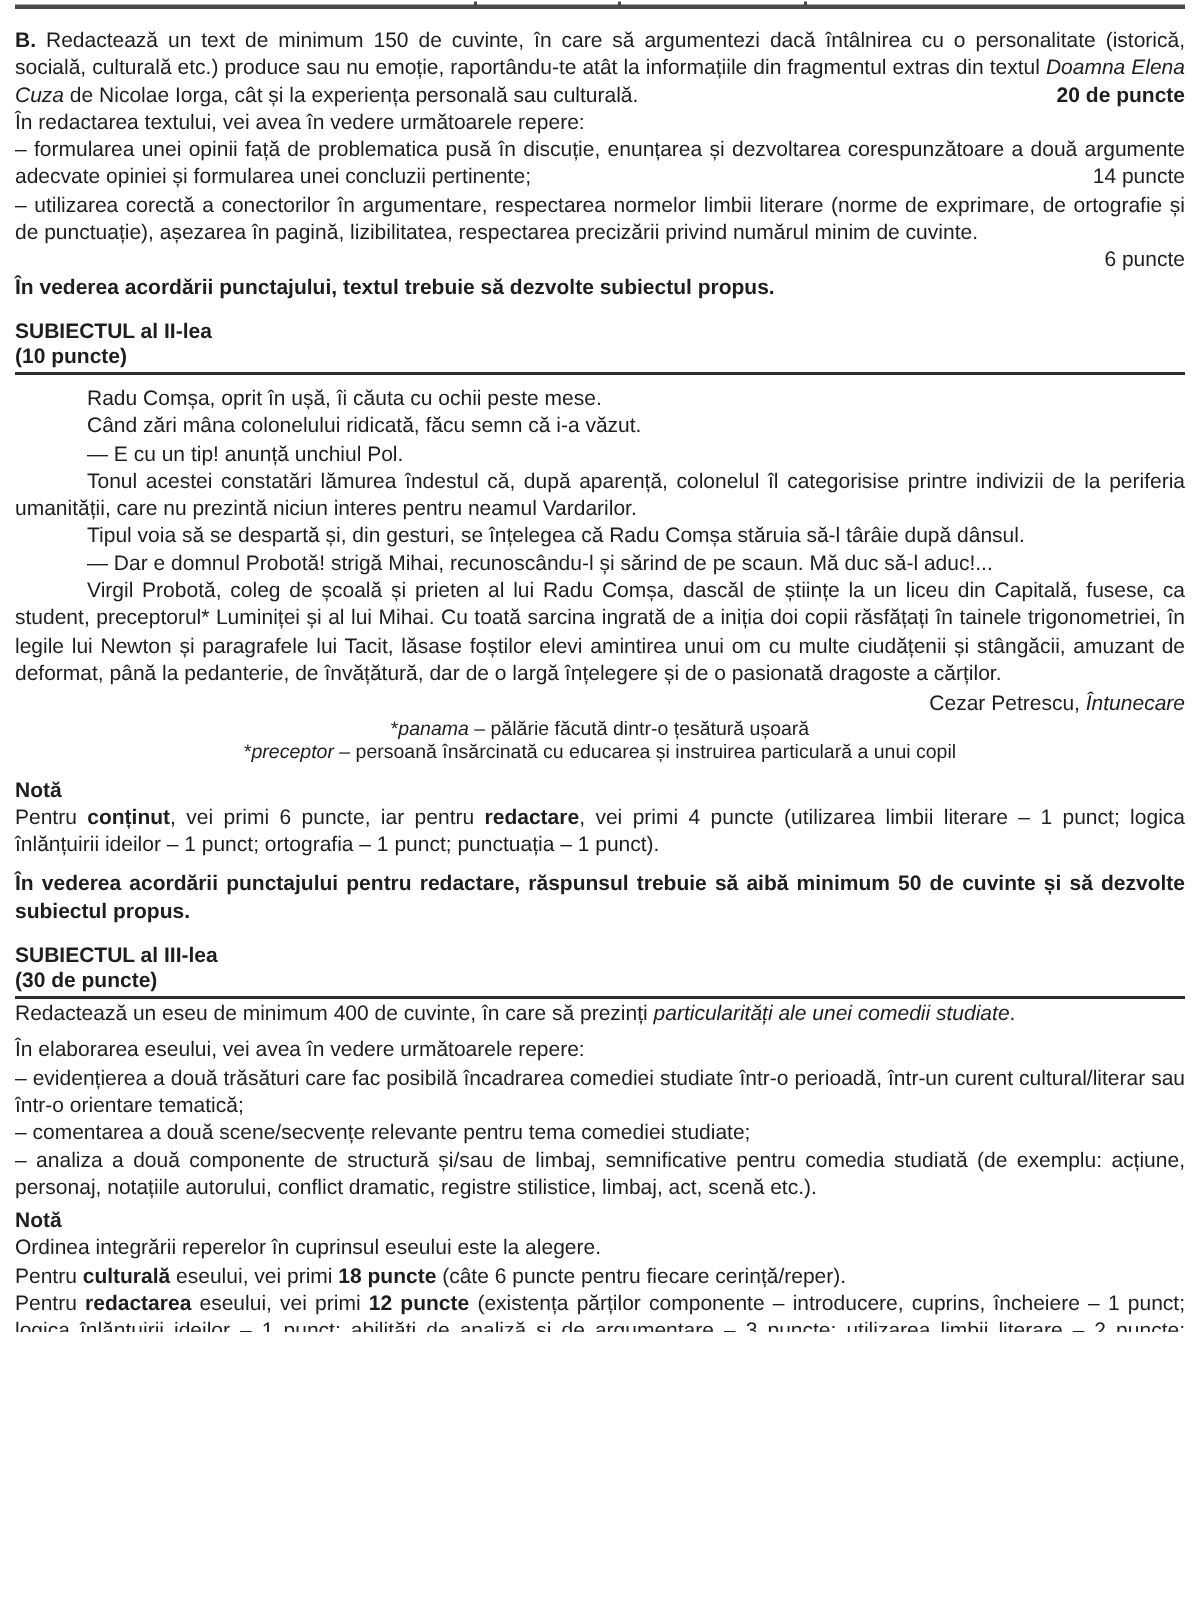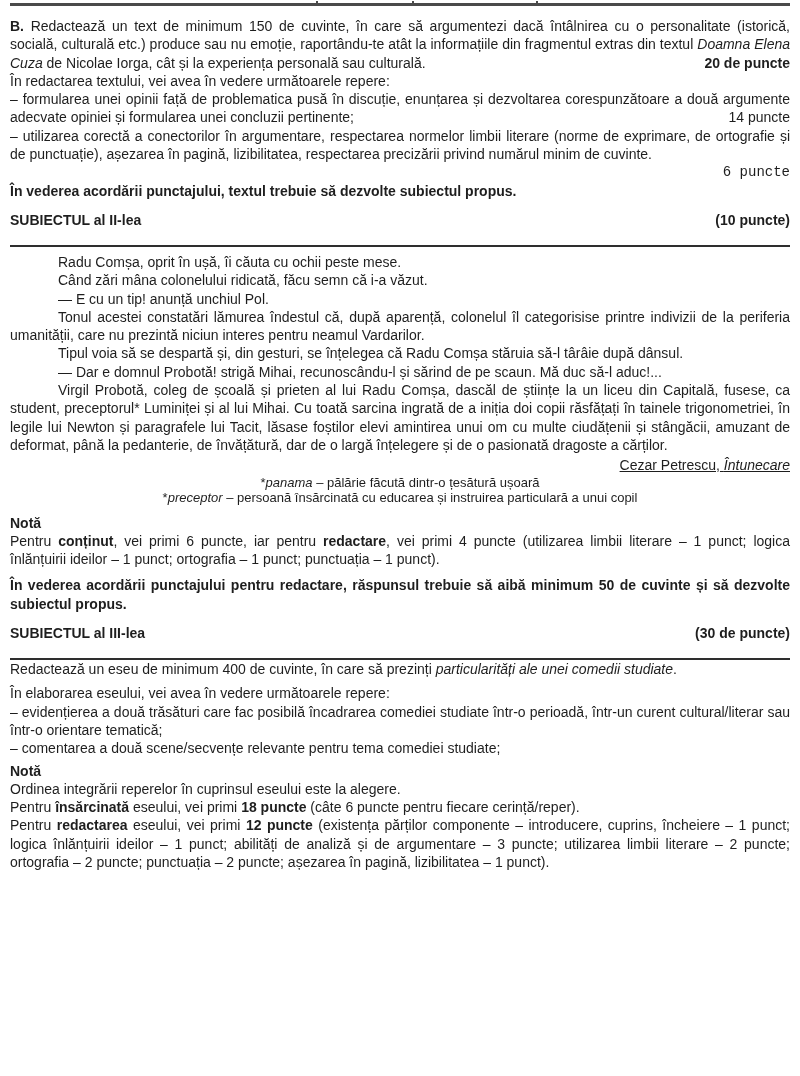--- a/index.html
+++ b/index.html
@@ -23,33 +23,34 @@
     height: 0;
   }
   .tick { position: absolute; top: -5px; width: 2px; height: 5px; background: #4a4a4a; }
   .tick.t1 { left: 306px; } .tick.t2 { left: 402px; } .tick.t3 { left: 526px; }
 
   p { margin: 0; font-size: 14px; line-height: 18.3px; text-align: justify; }
   .rel { position: relative; }
   .pts { position: absolute; right: 0; bottom: 0; }
   .b { font-weight: bold; }
   .i { font-style: italic; }
-  .right { text-align: right; font-family: Liberation Mono, monospace; }
+  .right { text-align: right; }
 
   .mt4 { margin-top: 4px; } .mt5 { margin-top: 0; } .mt6 { margin-top: 6px; }
   .mt8 { margin-top: 8px; } .mt11 { margin-top: 11px; } .mt12 { margin-top: 12px; }
 
   .sec-head {
     display: flex; justify-content: space-between;
     font-weight: bold; font-size: 14px; line-height: 17px;
     border-bottom: 2.5px solid #2e2e2e;
-    padding-bottom: 16px;
+    padding-bottom: 2px;
+    flex-direction: column;
   }
   .frag p { text-indent: 48px; }
-  .attribution { text-align: right; margin-top: 2px; text-decoration: underline; }
+  .attribution { text-align: right; margin-top: 2px; }
   .footnote { font-size: 13px; line-height: 15.5px; text-align: center; }
   .note-head { font-weight: bold; }
 
   .footer { position: absolute; left: 10px; right: 10px; top: 1044px; }
   .footer-rule { border-top: 2.5px solid #4a4a4a; height: 0; margin-bottom: 7px; }
   .footer-row { display: flex; justify-content: flex-start; font-size: 13.5px; line-height: 17px; }
   .cutoff {
     font-style: italic; font-size: 12.5px; line-height: 15px;
     margin-top: 3px; white-space: nowrap; overflow: hidden; text-align: left;
   }
@@ -106,24 +107,25 @@
   <div class="sec-head mt12">
     <span>SUBIECTUL al III-lea</span>
     <span>(30 de puncte)</span>
   </div>
 
   <p><span>Redactează un eseu de minimum 400 de cuvinte, în care să prezinți </span><span class="i">particularități ale unei comedii studiate</span><span>.</span></p>
 
   <p class="mt6">În elaborarea eseului, vei avea în vedere următoarele repere:</p>
   <p>– evidențierea a două trăsături care fac posibilă încadrarea comediei studiate într-o perioadă, într-un curent cultural/literar sau într-o orientare tematică;</p>
   <p>– comentarea a două scene/secvențe relevante pentru tema comediei studiate;</p>
+  <p>– analiza a două componente de structură și/sau de limbaj, semnificative pentru comedia studiată (de exemplu: acțiune, personaj, notațiile autorului, conflict dramatic, registre stilistice, limbaj, act, scenă etc.).</p>
 
   <p class="note-head mt4">Notă</p>
   <p>Ordinea integrării reperelor în cuprinsul eseului este la alegere.</p>
-  <p><span>Pentru </span><span class="b">însărcinată</span><span> eseului, vei primi </span><span class="b">18 puncte</span><span> (câte 6 puncte pentru fiecare cerință/reper).</span></p>
+  <p><span>Pentru </span><span class="b">culturală</span><span> eseului, vei primi </span><span class="b">18 puncte</span><span> (câte 6 puncte pentru fiecare cerință/reper).</span></p>
   <p><span>Pentru </span><span class="b">redactarea</span><span> eseului, vei primi </span><span class="b">12 puncte</span><span> (existența părților componente – introducere, cuprins, încheiere – 1 punct; logica înlănțuirii ideilor – 1 punct; abilități de analiză și de argumentare – 3 puncte; utilizarea limbii literare – 2 puncte; ortografia – 2 puncte; punctuația – 2 puncte; așezarea în pagină, lizibilitatea – 1 punct).</span></p>
 
 
   <div class="footer">
     <div class="footer-rule"></div>
     <div class="footer-row">
       <span>Probă scrisă la limba și literatura română</span>
       <span>Varianta 6</span>
     </div>
     <p class="cutoff">Filiera teoretică – Profilul real; Filiera tehnologică; Filiera vocațională – Toate profilurile (cu excepția profilului pedagogic)</p>

